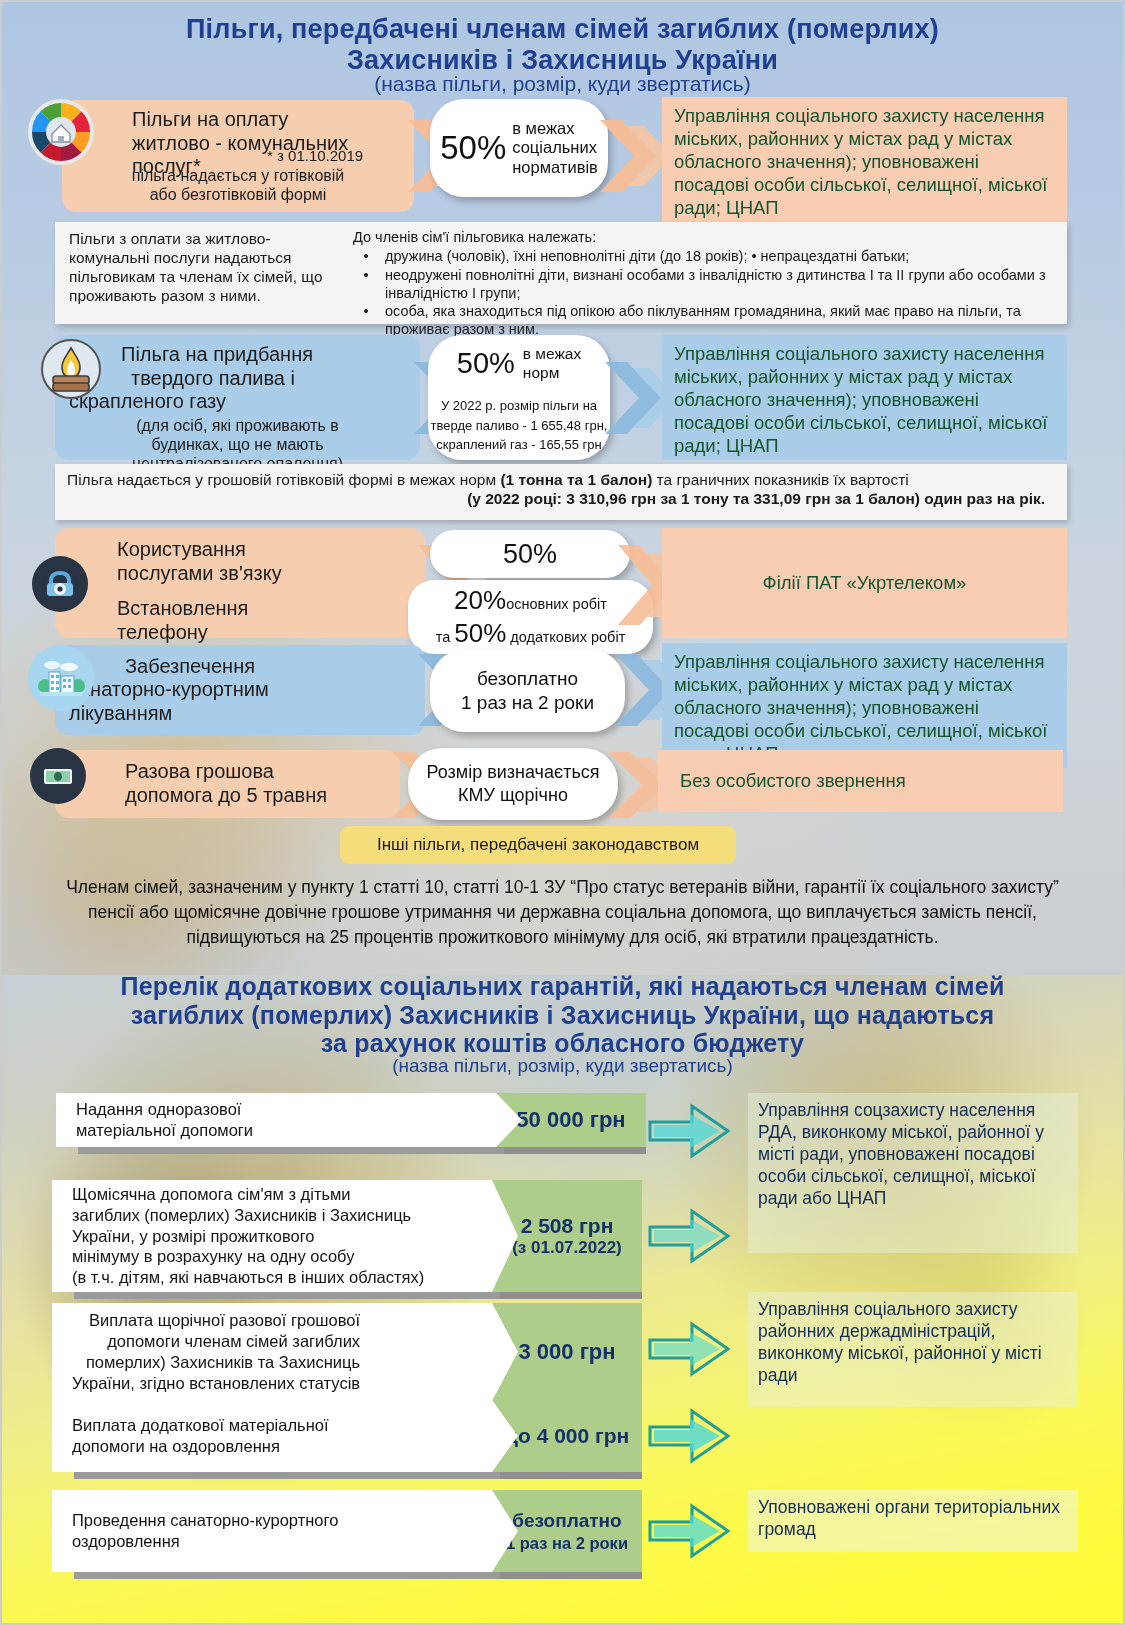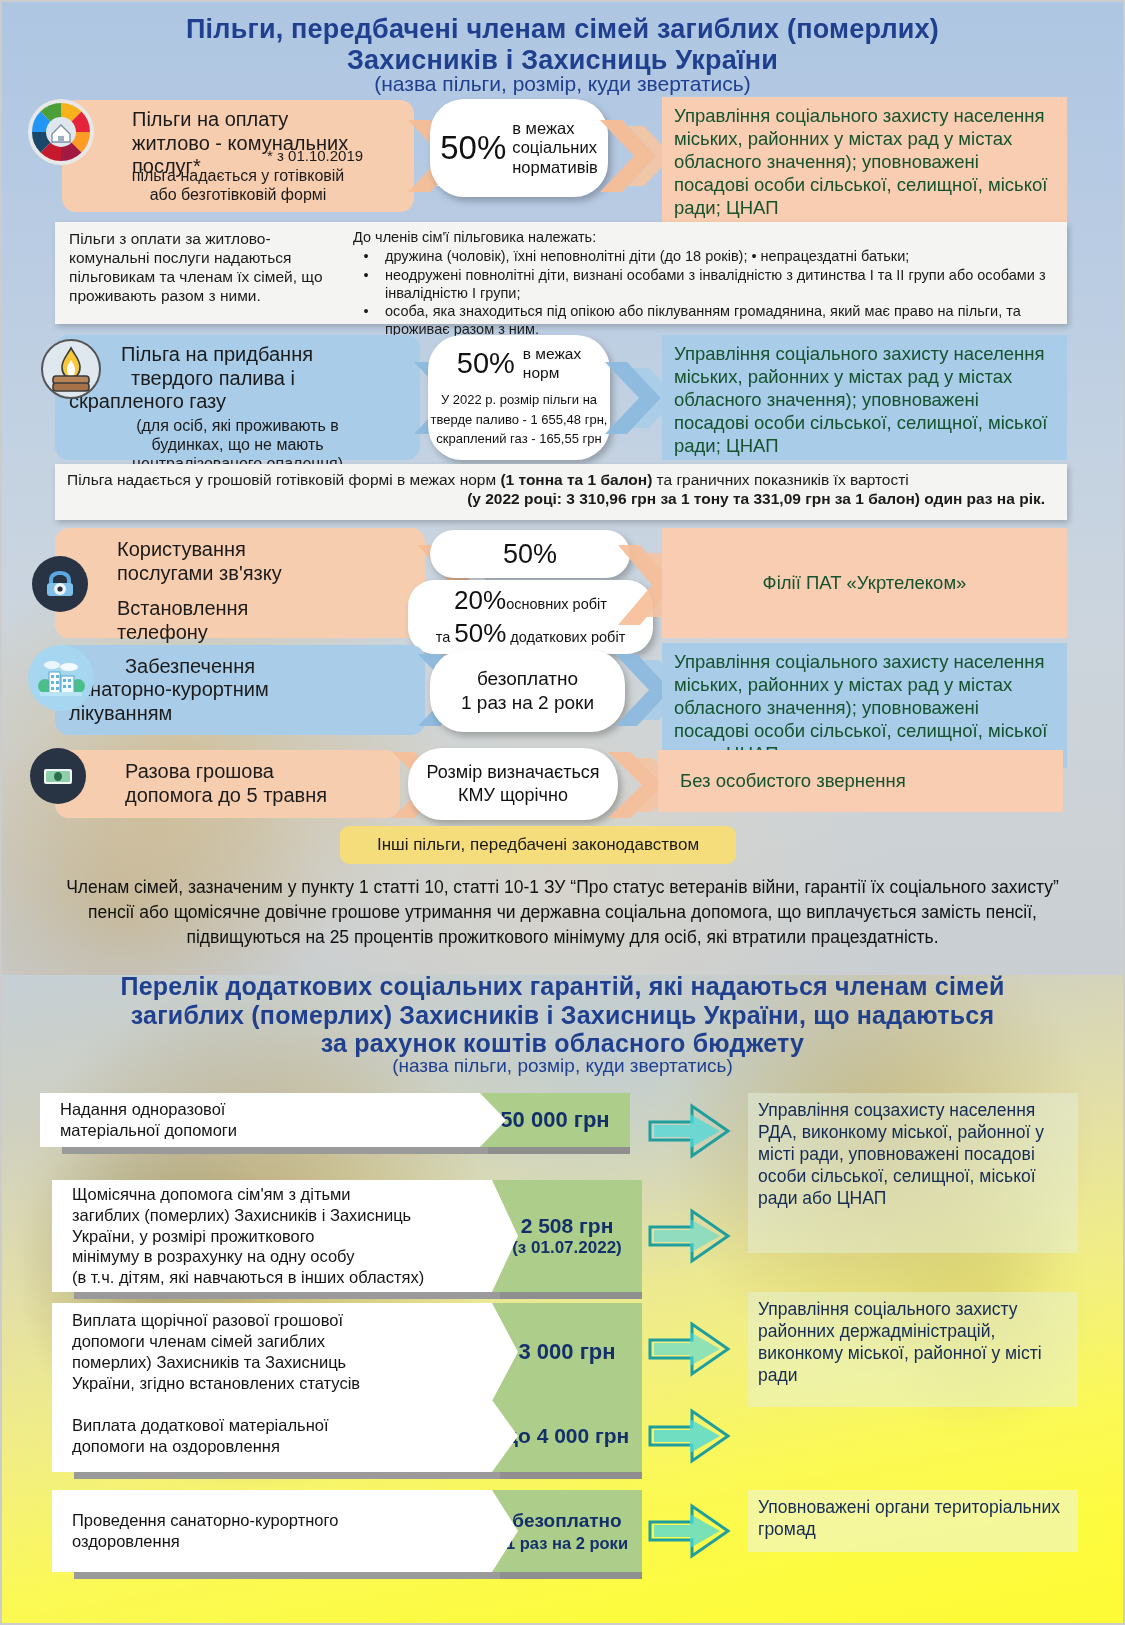--- a/index.html
+++ b/index.html
@@ -255,21 +255,21 @@
 </div>
 
 <div class="bubble" style="left:428px; top:335px; width:182px; height:125px; flex-direction:column; justify-content:flex-start; padding-top:10px;">
   <div style="display:flex; align-items:center; gap:8px;">
     <span style="font-size:29px;">50%</span>
     <span style="font-size:15.5px; line-height:1.2; text-align:left;">
       <span style="display:block">в межах</span>
       <span style="display:block">норм</span>
     </span>
   </div>
-  <div style="font-size:13px; line-height:1.5; margin-top:8px;">
+  <div style="font-size:13px; line-height:1.5; margin-top:14px;">
     <div>У 2022 р. розмір пільги на</div>
     <div>тверде паливо - 1 655,48 грн,</div>
     <div>скраплений газ - 165,55 грн</div>
   </div>
 </div>
 
 <div class="chev" style="left:605px; top:362px;">
   <svg width="78" height="72" viewBox="0 0 78 72">
     <path d="M0 0 L34 36 L0 72 L22 72 L56 36 L22 0 Z" fill="#8cb9de" opacity=".95"></path>
     <path d="M28 6 L56 36 L28 66 L44 66 L72 36 L44 6 Z" fill="#a9cce8" opacity=".95"></path>
@@ -428,21 +428,21 @@
 
 <div class="body-para" style="left:55px; top:875px; width:1015px;">Членам сімей, зазначеним у пункту 1 статті 10,  статті 10-1  ЗУ “Про статус ветеранів війни, гарантії їх соціального захисту” пенсії або щомісячне довічне грошове утримання чи державна соціальна допомога, що виплачується замість пенсії, підвищуються на 25 процентів прожиткового мінімуму для осіб, які втратили працездатність.</div>
 
 <div class="main-title" id="title-bottom">
   <div>Перелік додаткових соціальних гарантій, які надаються членам сімей</div>
   <div>загиблих (померлих) Захисників і Захисниць України, що надаються</div>
   <div>за рахунок коштів обласного бюджету</div>
 </div>
 <div id="subtitle-bottom">(назва пільги, розмір, куди звертатись)</div>
 
-<div class="bcard" style="left:40px; top:1093px; width:590px; height:54px;">
+<div class="bcard" style="left:56px; top:1093px; width:590px; height:54px;">
   <div class="shadowbar"></div>
   <div class="white" style="width:460px;">
     <p>
       <span style="display:block">Надання одноразової</span>
       <span style="display:block">матеріальної допомоги</span>
     </p>
   </div>
   <div class="green" style="left:440px; width:150px; font-size:22px;">
     <div class="notch"></div>
     <span>50 000 грн</span>
@@ -480,21 +480,21 @@
 
 <div class="arrow3d" style="left:648px; top:1205px;">
   <svg width="84" height="62" viewBox="0 0 84 62">
     <path d="M2 22 L44 22 L44 6 L80 31 L44 56 L44 40 L2 40 Z" fill="none" stroke="#1f9e9e" stroke-width="3"></path>
     <path d="M6 25 L42 25 L42 14 L72 31 L42 48 L42 37 L6 37 Z" fill="#4ed8d8" opacity=".55"></path>
   </svg>
 </div>
 
 <div class="bcard" style="left:52px; top:1303px; width:590px; height:98px;">
   <div class="shadowbar"></div>
-  <div class="white" style="width:460px;">
+  <div class="white" style="width:460px;text-align:right;">
     <p>
       <span style="display:block">Виплата щорічної разової грошової</span>
       <span style="display:block">допомоги членам сімей загиблих</span>
       <span style="display:block">померлих) Захисників та Захисниць</span>
       <span style="display:block">України, згідно встановлених статусів</span>
     </p>
   </div>
   <div class="green" style="left:440px; width:150px; font-size:22px;">
     <div class="notch"></div>
     <span>3 000 грн</span>

